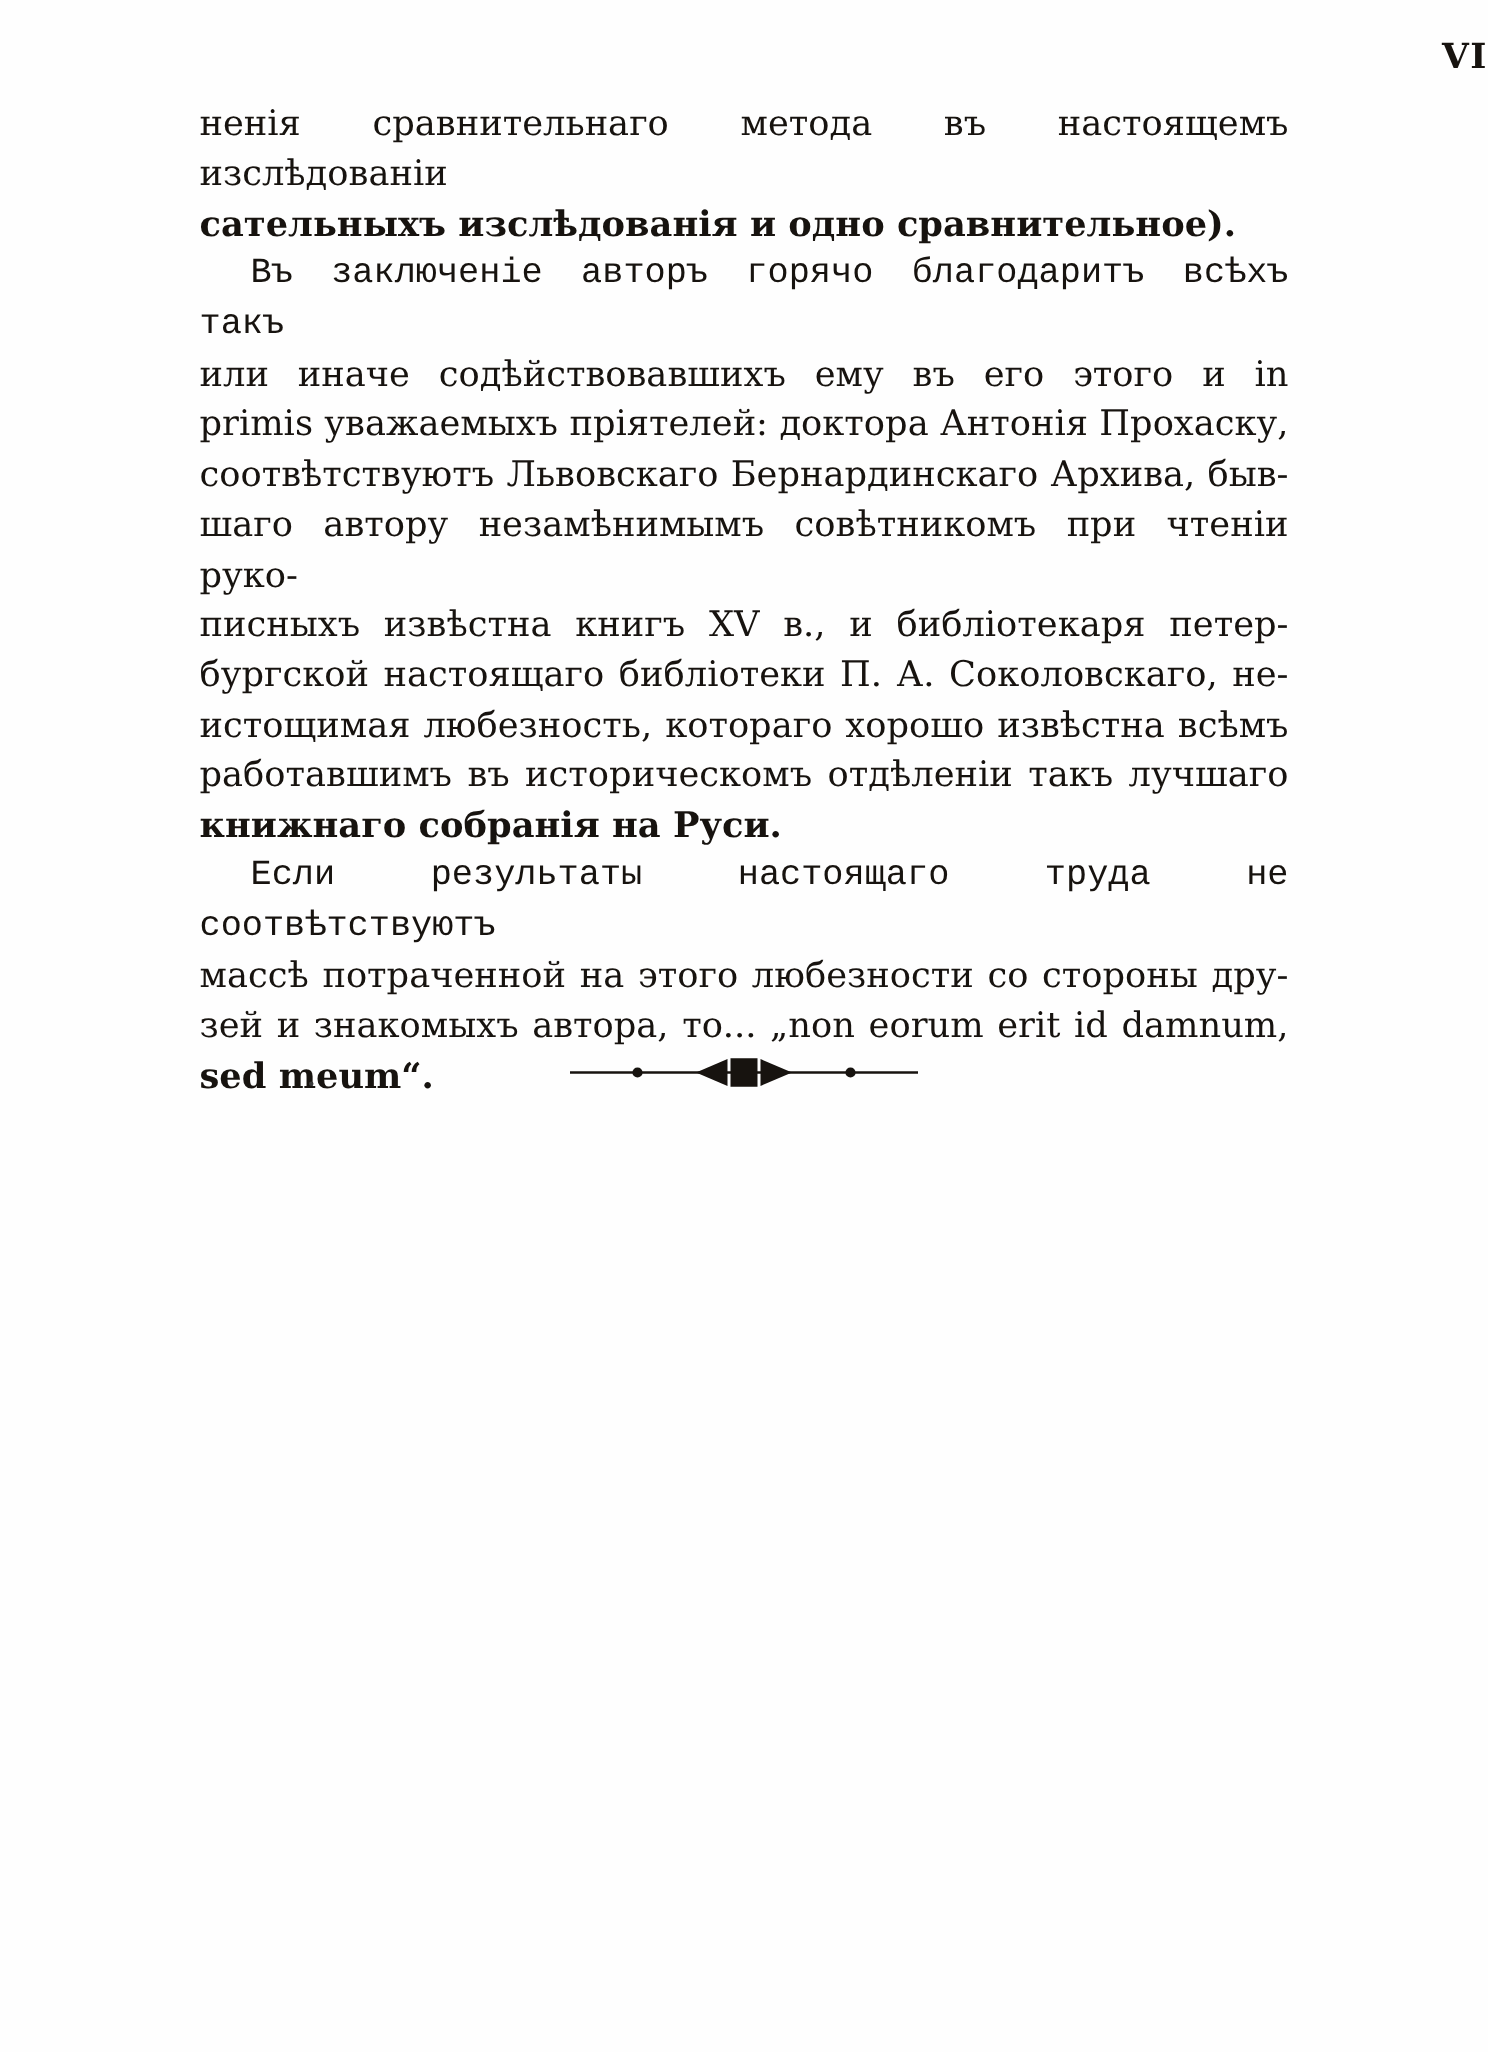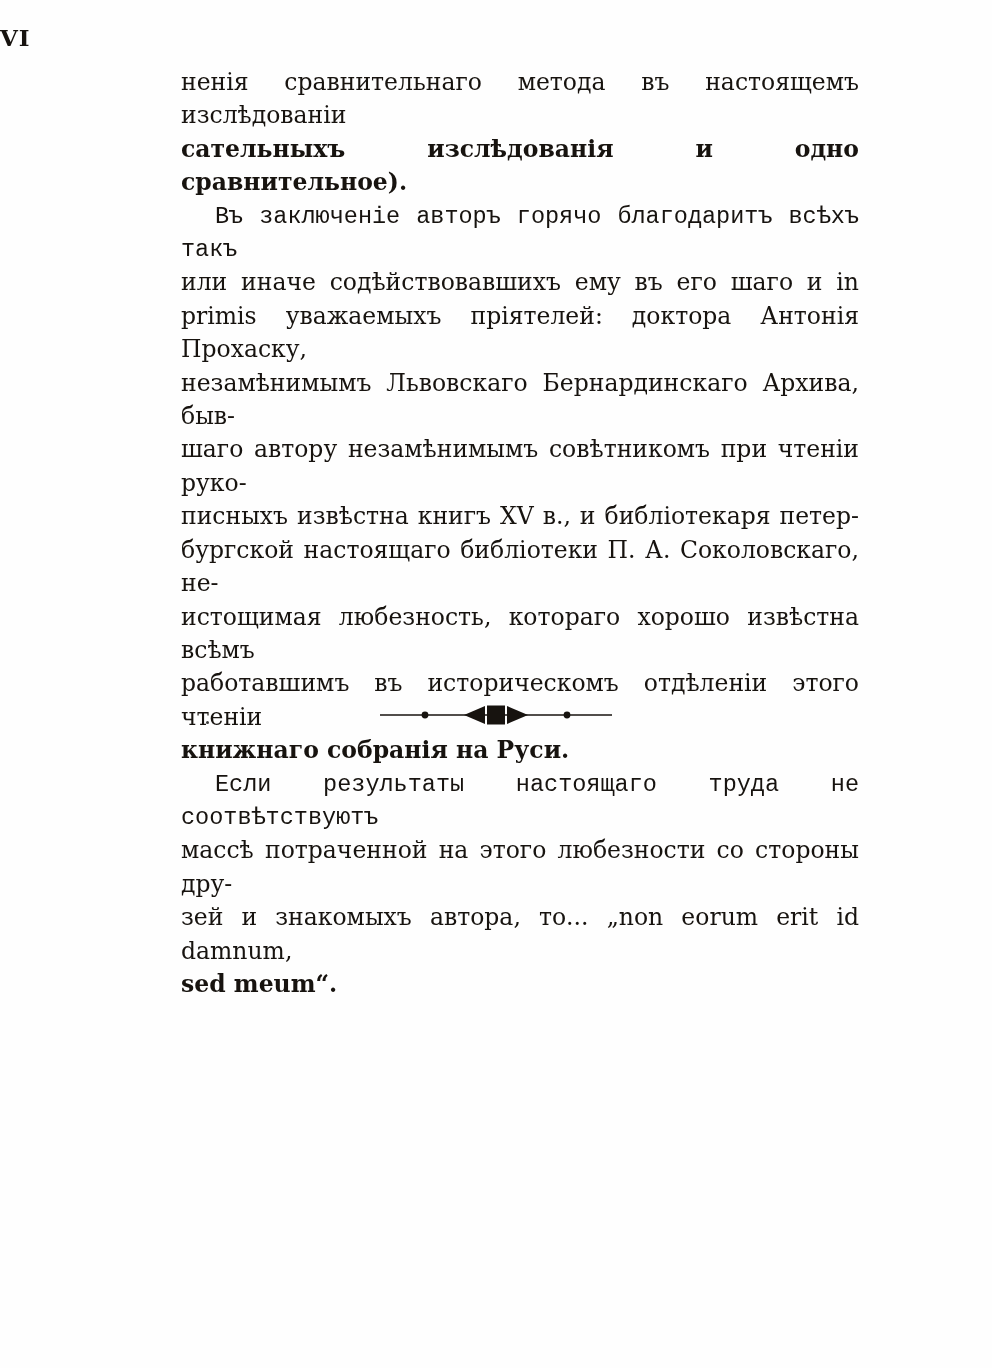--- a/index.html
+++ b/index.html
@@ -14,41 +14,40 @@
     background: #fefefe;
     font-family: "DejaVu Serif", serif;
     color: #17130f;
     overflow: hidden;
   }
   .page-number {
     position: absolute;
     top: 24px;
     left: 0;
     width: 100%;
-    text-align: left;
+    text-align: right;
     font-weight: bold;
     font-size: 23px;
     letter-spacing: 1px;
   }
   .text-block {
     position: absolute;
     left: 133px;
     top: 66px;
     width: 726px;
     font-size: 23.5px;
     line-height: 33.4px;
   }
   .paragraph {
     margin: 0;
   }
   .line {
     text-align: justify;
     text-align-last: justify;
     white-space: normal;
-    margin-left: 48px;
   }
   .line.last {
     text-align: justify;
     text-align-last: left;
     font-weight: bold;
   }
   .line.indent {
     text-indent: 34px;
     font-family: Liberation Mono, monospace;
   }
@@ -79,28 +78,28 @@
 
   <div class="text-block">
 
     <div class="paragraph">
       <div class="line">ненія сравнительнаго метода въ настоящемъ изслѣдованіи</div>
       <div class="line last">сательныхъ изслѣдованія и одно сравнительное).</div>
     </div>
 
     <div class="paragraph">
       <div class="line indent">Въ заключеніе авторъ горячо благодаритъ всѣхъ такъ</div>
-      <div class="line">или иначе содѣйствовавшихъ ему въ его шаго и in</div>
+      <div class="line">или иначе содѣйствовавшихъ ему въ его этого и in</div>
       <div class="line">primis уважаемыхъ пріятелей: доктора Антонія Прохаску,</div>
-      <div class="line">незамѣнимымъ Львовскаго Бернардинскаго Архива, быв-</div>
+      <div class="line">соотвѣтствуютъ Львовскаго Бернардинскаго Архива, быв-</div>
       <div class="line">шаго автору незамѣнимымъ совѣтникомъ при чтеніи руко-</div>
       <div class="line">писныхъ извѣстна книгъ XV в., и библіотекаря петер-</div>
       <div class="line">бургской настоящаго библіотеки П. А. Соколовскаго, не-</div>
       <div class="line">истощимая любезность, котораго хорошо извѣстна всѣмъ</div>
-      <div class="line">работавшимъ въ историческомъ отдѣленіи этого чтеніи</div>
+      <div class="line">работавшимъ въ историческомъ отдѣленіи такъ лучшаго</div>
       <div class="line last">книжнаго собранія на Руси.</div>
     </div>
 
     <div class="paragraph">
       <div class="line indent">Если результаты настоящаго труда не соотвѣтствуютъ</div>
       <div class="line">массѣ потраченной на этого любезности со стороны дру-</div>
       <div class="line">зей и знакомыхъ автора, то... „non eorum erit id damnum,</div>
       <div class="line last">sed meum“.</div>
     </div>
 

